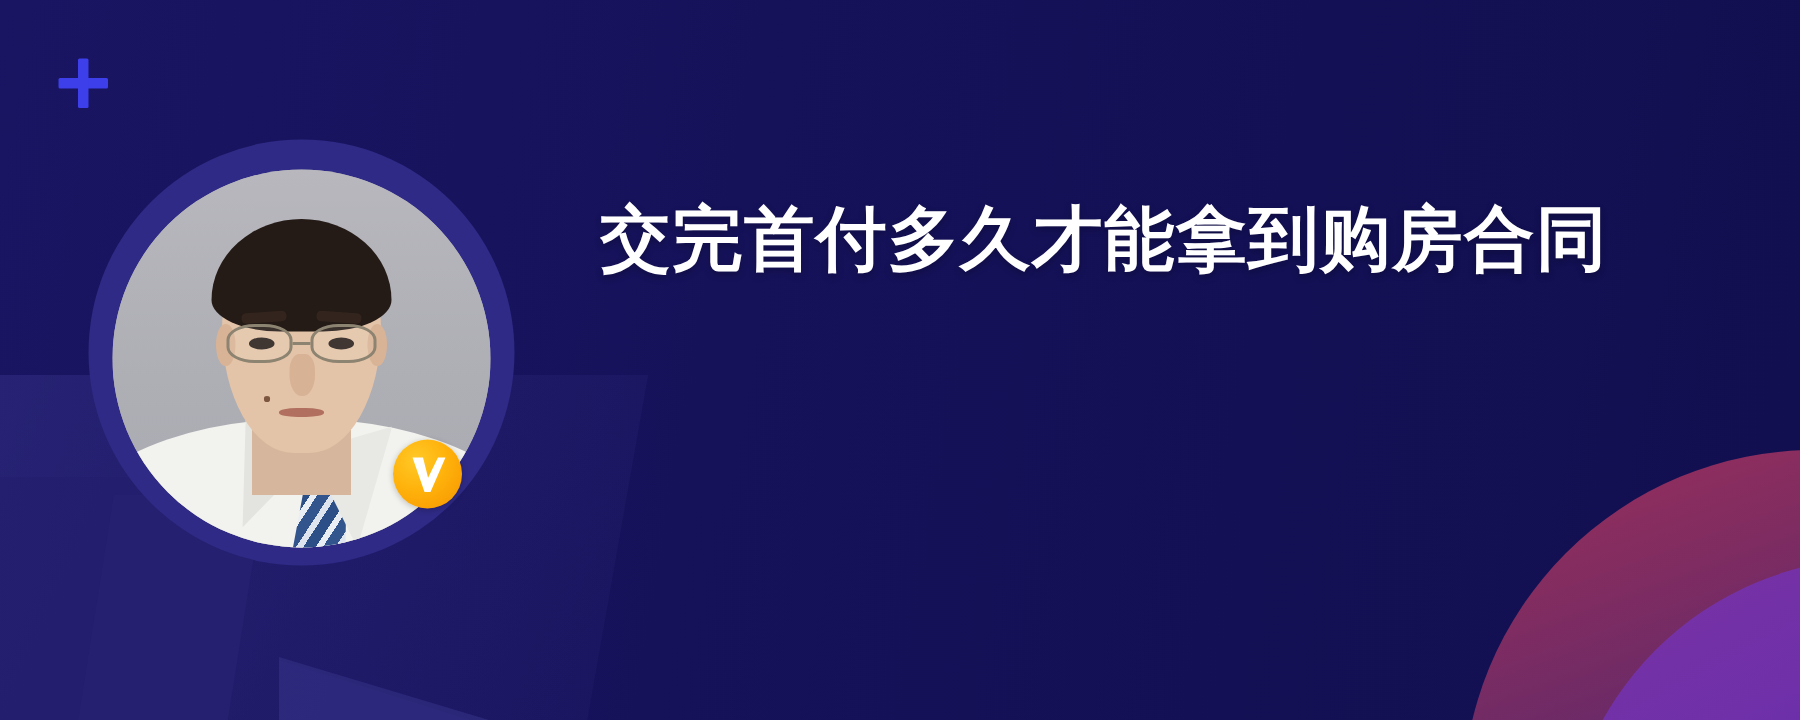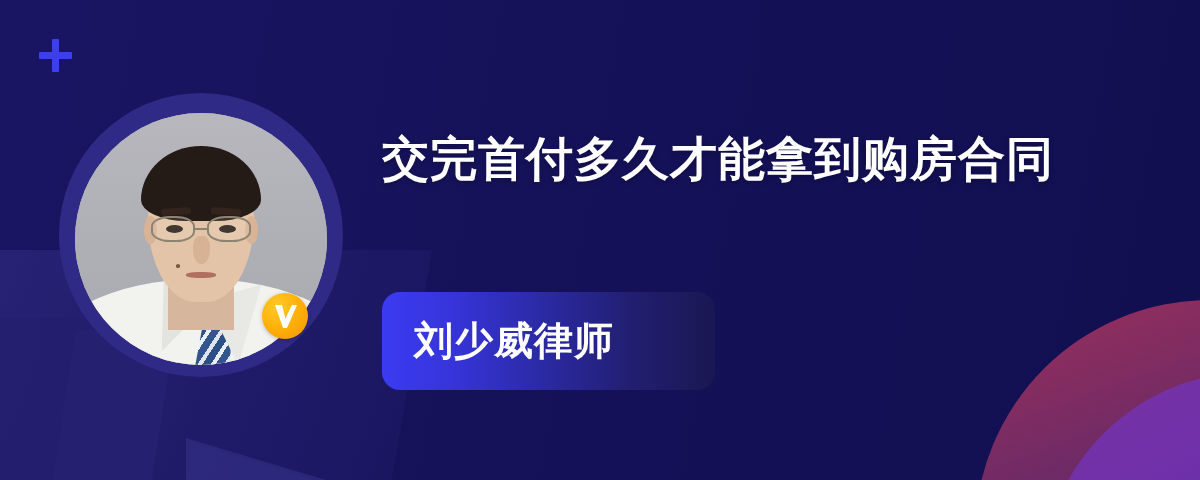--- a/index.html
+++ b/index.html
@@ -9,20 +9,21 @@
   }
   * { box-sizing: border-box; }
 
   .banner {
     position: relative;
     width: 1200px;
     height: 480px;
     overflow: hidden;
     background: #16135c;
     font-family: "Liberation Sans", "DejaVu Sans", sans-serif;
+    text-align: right;
   }
 
   
   .bg-base {
     position: absolute;
     inset: 0;
     background: linear-gradient(100deg, #191562 0%, #16125a 40%, #131055 70%, #120f50 100%);
   }
 
   
@@ -307,18 +308,15 @@
 
     <div class="verified-badge">
       <svg width="26" height="28" viewBox="0 0 26 28" aria-hidden="true">
         <path d="M3 3 L10 3 L13.4 16.5 L20 3 L25 3 L15 26 L11 26 Z" fill="#ffffff"></path>
       </svg>
     </div>
   </div>
 
   <div class="content">
     <h1 class="headline">交完首付多久才能拿到购房合同</h1>
-    <div class="name-badge">
-      <span class="name-badge-text">刘少威律师</span>
-    </div>
   </div>
 
 </div>
 
 </body></html>

